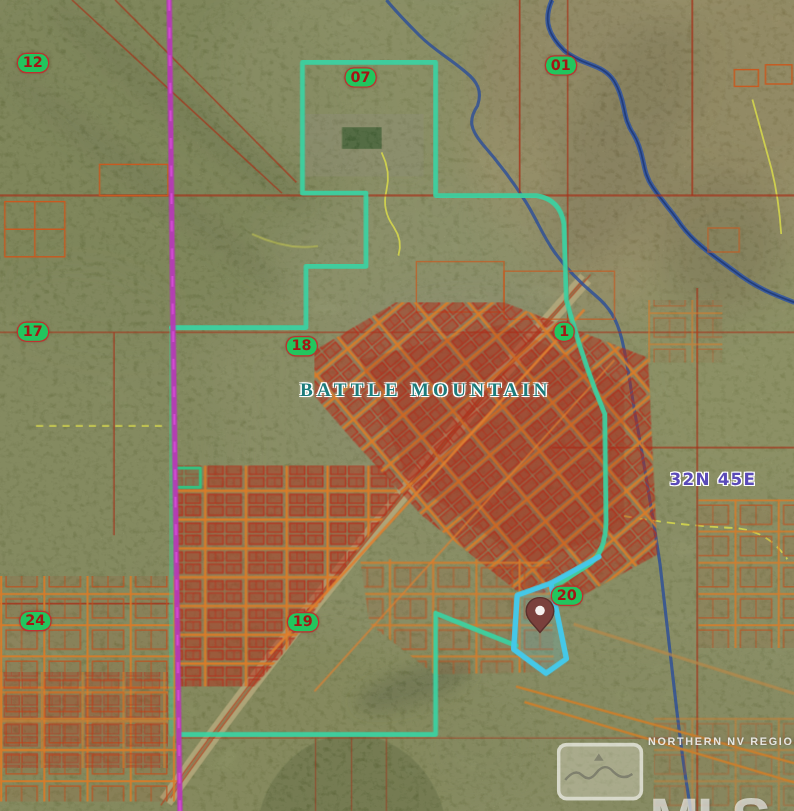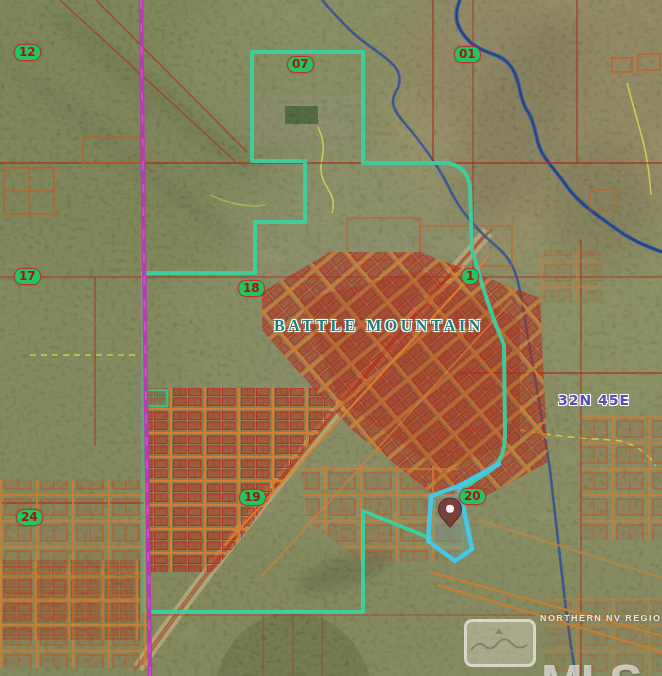--- a/index.html
+++ b/index.html
@@ -4,21 +4,21 @@
 <style>
   html,body{margin:0;padding:0;background:#222;}
   #stage{position:relative;width:662px;height:676px;overflow:hidden;
          font-family:"DejaVu Sans",sans-serif;background:#939a68;}
   #stage svg.mapart{position:absolute;left:0;top:0;}
   .sec{position:absolute;background:#22c55e;border:1.6px solid #c03030;border-radius:8px;
        color:#a51515;font:bold 12px "DejaVu Sans",sans-serif;padding:0 4px;height:15px;
        line-height:15px;text-align:center;box-shadow:0 0 2px rgba(120,40,30,.5);}
   .place-label{position:absolute;left:250px;top:317px;white-space:nowrap;
        font:bold 16px "Liberation Serif",serif;letter-spacing:3.5px;color:#1d7c7c;
-       text-shadow:-1px -1px 0 #fff,1px -1px 0 #fff,-1px 1px 0 #fff,1px 1px 0 #fff,0 0 3px #fff;margin-left:24px;}
+       text-shadow:-1px -1px 0 #fff,1px -1px 0 #fff,-1px 1px 0 #fff,1px 1px 0 #fff,0 0 3px #fff;}
   .township-label{position:absolute;left:558px;top:392px;white-space:nowrap;
        font:bold 14px "DejaVu Sans",sans-serif;letter-spacing:1px;color:#5a4ab8;
        text-shadow:-1px -1px 0 #fff,1px -1px 0 #fff,-1px 1px 0 #fff,1px 1px 0 #fff;}
   .wm-region{position:absolute;left:540px;top:613px;white-space:nowrap;
        font:bold 9px "Liberation Sans",sans-serif;letter-spacing:1.4px;
        color:rgba(255,255,255,.82);text-shadow:0 0 2px rgba(80,80,70,.7);}
   .wm-mls{position:absolute;left:541px;top:654px;font:bold 50px "Liberation Sans",sans-serif;
        letter-spacing:-2px;color:rgba(255,255,255,.62);
        text-shadow:1px 1px 2px rgba(70,70,60,.4);}
   .wm-logo{position:absolute;left:464px;top:619px;width:72px;height:48px;border-radius:8px;
@@ -222,21 +222,21 @@
       </g>
     </g>
   </svg>
 
   <div>
       <div class="sec" style="left: 14px; top: 44px;">12</div>
       <div class="sec" style="left: 14px; top: 268px;">17</div>
       <div class="sec" style="left: 16px; top: 509px;">24</div>
       <div class="sec" style="left: 239px; top: 56px; margin-left: 48px;">07</div>
       <div class="sec" style="left: 238px; top: 280px;">18</div>
-      <div class="sec" style="left: 239px; top: 489px;">19</div>
+      <div class="sec" style="left: 239px; top: 510px;">19</div>
       <div class="sec" style="left: 454px; top: 46px;">01</div>
       <div class="sec" style="left: 461px; top: 268px;">1</div>
       <div class="sec" style="left: 459px; top: 488px;">20</div>
     </div>
 
   <div class="place-label">BATTLE MOUNTAIN</div>
 
   <div class="township-label">32N 45E</div>
 
   <div class="pin" style="left: 437px; top: 496px;">

